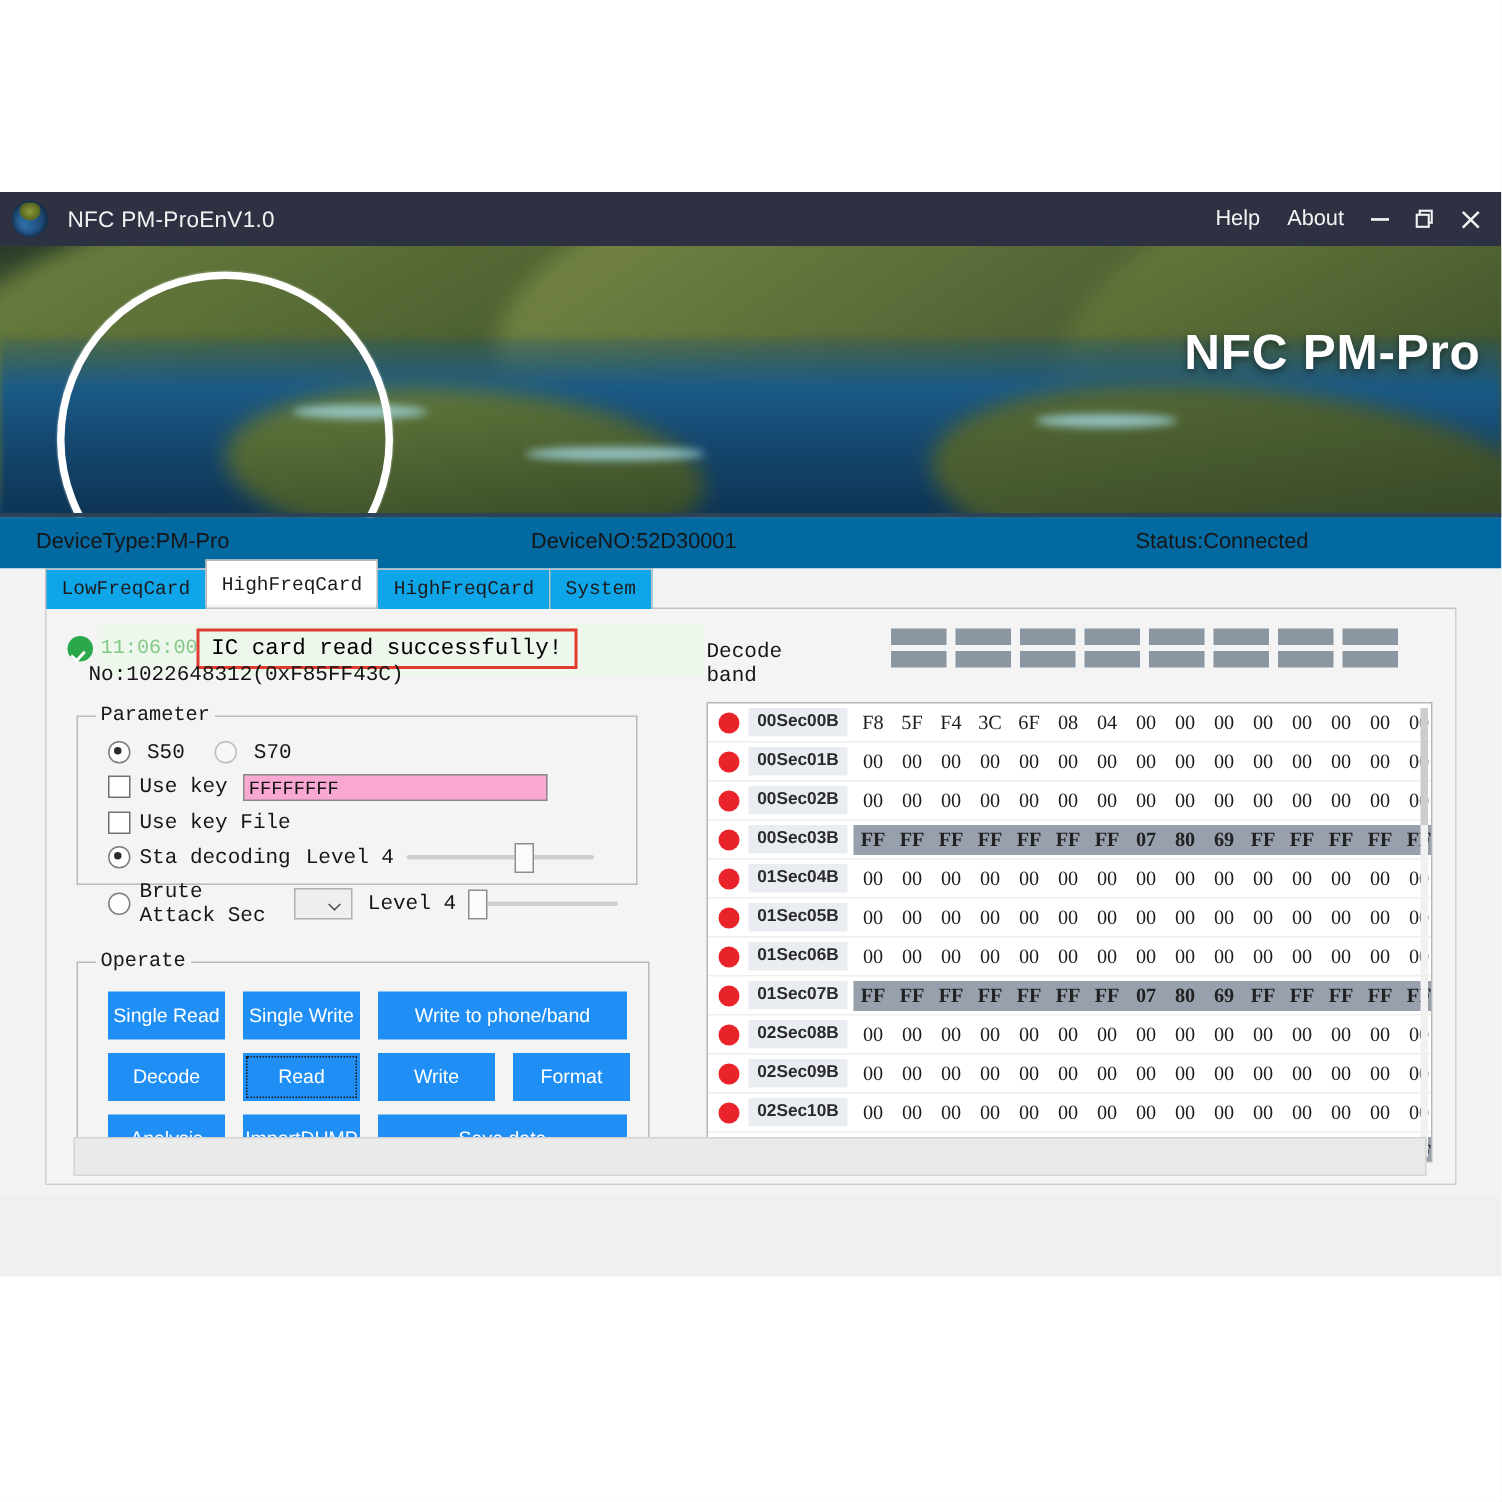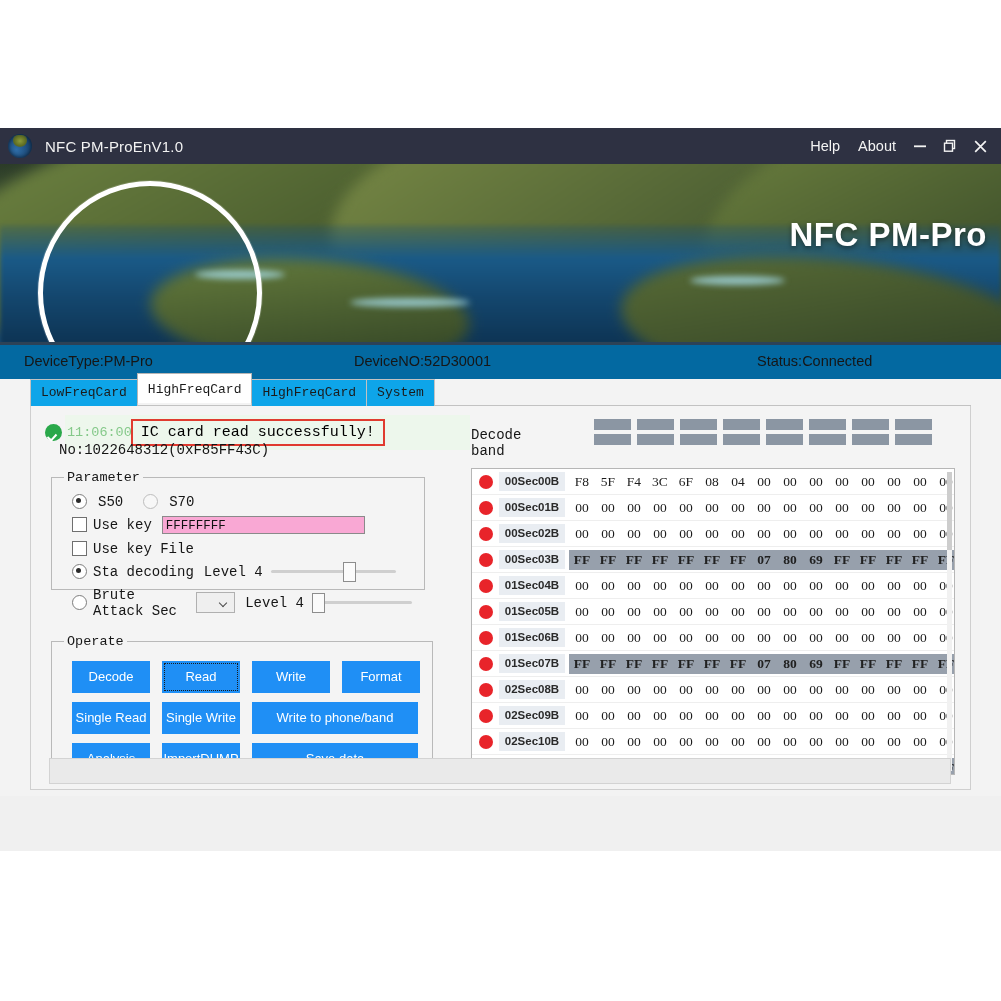--- a/index.html
+++ b/index.html
@@ -256,29 +256,29 @@
               <div class="track"></div>
               <div class="thumb"></div>
             </div>
           </div>
         </fieldset>
 
         <fieldset class="fs-oper">
           <legend>Operate</legend>
           <div class="btn-grid">
             <div class="brow">
+              <div class="btn w1">Single Read</div>
+              <div class="btn w1">Single Write</div>
+              <div class="btn w2">Write to phone/band</div>
+            </div>
+            <div class="brow">
               <div class="btn w1">Decode</div>
               <div class="btn w1 focus">Read</div>
               <div class="btn w1">Write</div>
               <div class="btn w1">Format</div>
-            </div>
-            <div class="brow">
-              <div class="btn w1">Single Read</div>
-              <div class="btn w1">Single Write</div>
-              <div class="btn w2">Write to phone/band</div>
             </div>
             <div class="brow">
               <div class="btn w1">Analysis</div>
               <div class="btn w1">ImportDUMP</div>
               <div class="btn w2">Save data</div>
             </div>
           </div>
         </fieldset>
 
         <div class="decode-head">

